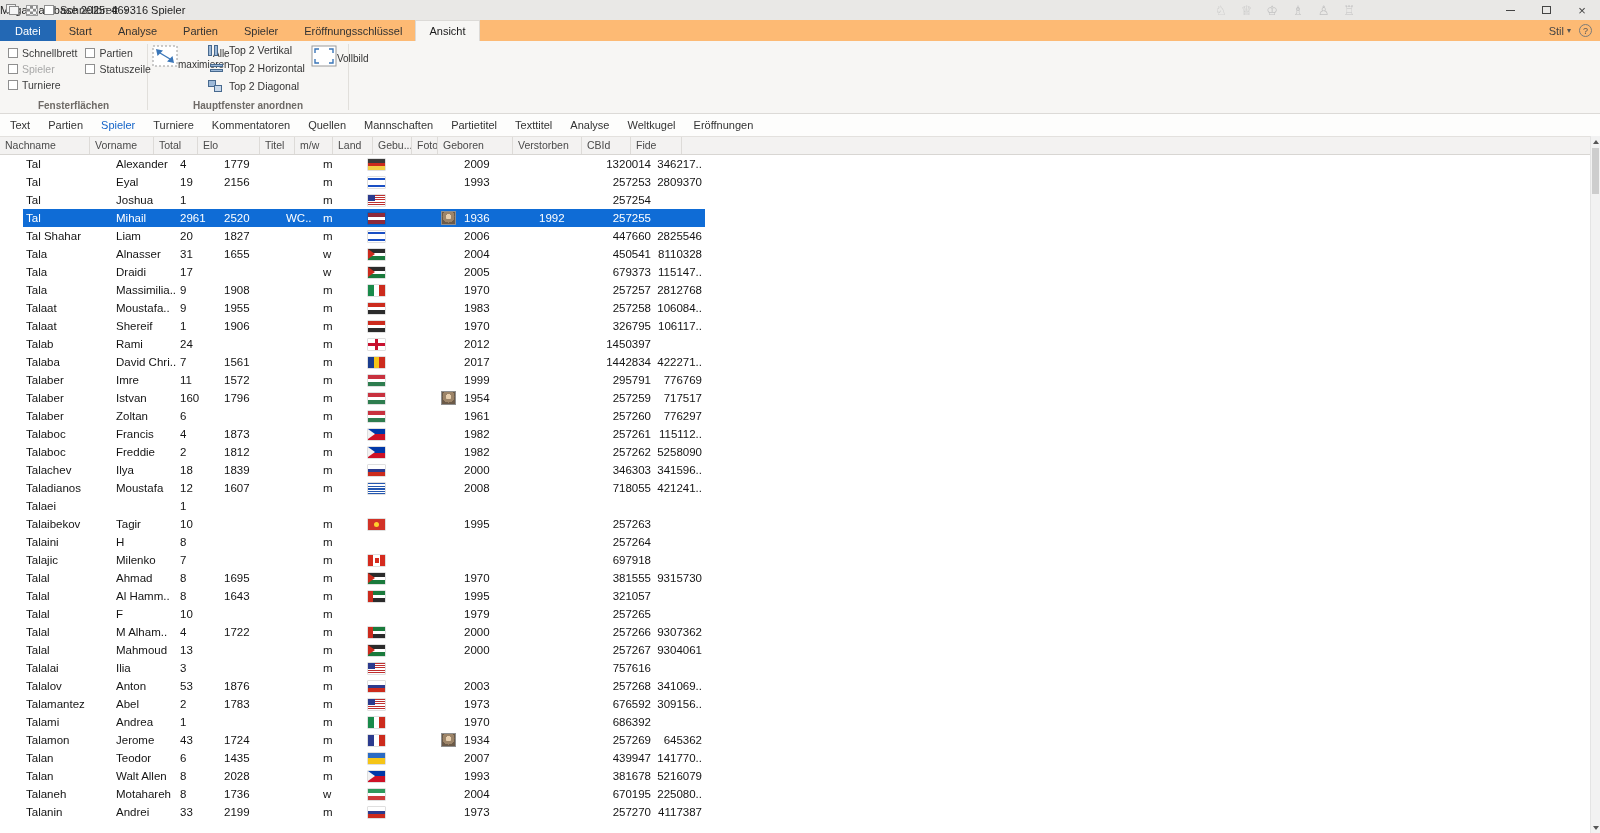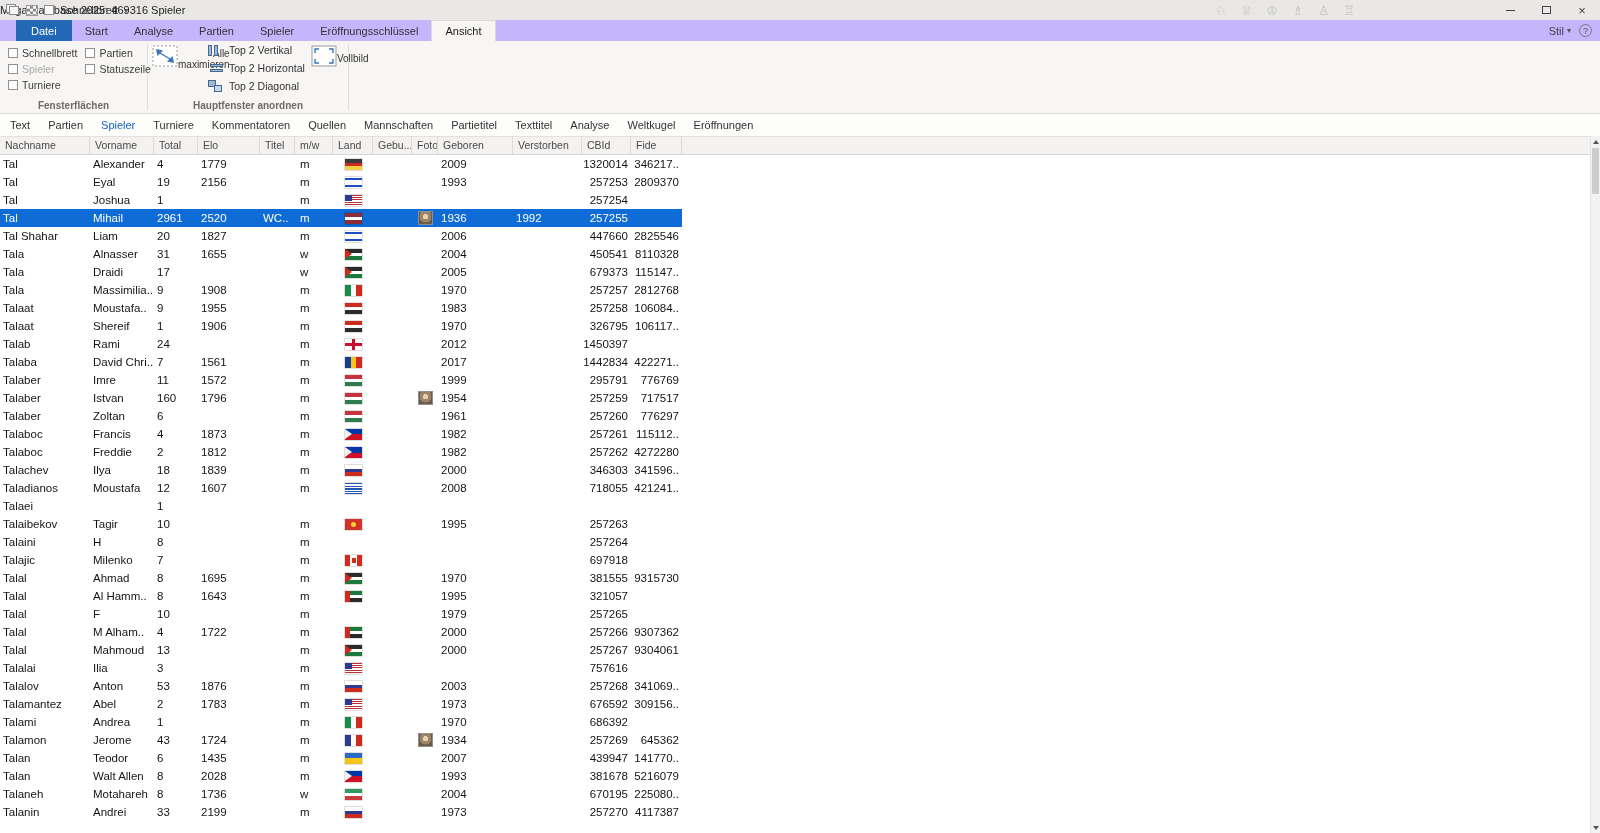--- a/index.html
+++ b/index.html
@@ -28,22 +28,22 @@
   .tb-fadeicons { position:absolute; left:1215px; top:0; height:20px; display:flex; align-items:center; gap:14px; z-index:2; }
   .tb-fadeicons span { font-family:"DejaVu Sans",sans-serif; font-size:13px; color:#c2c2c2; }
   .tb-controls { margin-left:auto; display:flex; z-index:3; }
   .winbtn { width:36px; height:20px; display:flex; align-items:center; justify-content:center; color:#444; }
   .s-min { width:9px; height:1px; background:#444; display:block; }
   .s-max { width:9px; height:8px; border:1px solid #444; display:block; }
   .s-close { font-size:13px; line-height:13px; }
 
   
   .ribbon-tabs {
-    height:21px; background:#c4b5fd; display:flex; align-items:stretch;
-    font-size:11px; position:relative; flex:none;padding-left:16px;
+    height:21px; background:#fdba74; display:flex; align-items:stretch;
+    font-size:11px; position:relative; flex:none;
   }
   .rtab { padding:0 13px; display:flex; align-items:center; color:#333; white-space:nowrap; }
   .rtab.file { background:#2368b4; color:#fff; padding:0 15px; }
   .rtab.active { background:#f7f6f4; border:1px solid #dcdad7; border-bottom:none; color:#1a1a1a; }
   .tabs-right { margin-left:auto; display:flex; align-items:center; gap:8px; padding-right:8px; color:#444; }
   .stil { display:flex; align-items:center; gap:3px; }
   .stil .chev { font-size:8px; color:#555; }
   .help-circle {
     width:13px; height:13px; border:1px solid #7a7a7a; border-radius:50%;
     display:flex; align-items:center; justify-content:center; font-size:9px; color:#555;
@@ -88,21 +88,21 @@
   .thead, .trow {
     display:grid;
     grid-template-columns:90px 64px 44px 62px 35px 38px 40px 39px 26px 75px 69px 49px 51px 1fr;
   }
   .thead { height:19px; background:#f3f2f1; border-top:1px solid #e3e1de; border-bottom:1px solid #d8d6d3; }
   .hcell {
     font-size:10.5px; color:#4a4a4a; line-height:17px; padding-left:5px;
     border-right:1px solid #dddbd8; overflow:hidden; white-space:nowrap;
   }
   .hcell.filler { border-right:none; }
-  .tbody { overflow:hidden; }
+  .tbody { overflow:hidden;margin-left:23px; }
   .trow { height:18px; line-height:18px; font-size:11.5px; color:#141414; }
   .tcell { overflow:hidden; white-space:nowrap; padding-left:3px; }
   .c-total, .c-elo { padding-left:3px; }
   .c-mw { padding-left:5px; }
   .c-cbid, .c-fide { text-align:right; padding-right:3px; padding-left:0; }
   .c-land, .c-foto { display:flex; align-items:center; justify-content:center; padding-left:0; }
   .trow.sel .tcell { background:#0f6cd6; color:#fff; }
   .trow.sel .tcell.c-filler { background:transparent; }
 
   .flag { width:17px; height:11px; display:inline-block; position:relative; box-shadow:0 0 0 0.5px rgba(0,0,0,0.25); flex:none; }
@@ -619,21 +619,21 @@
           <div class="tcell c-titel"></div>
           <div class="tcell c-mw">m</div>
           <div class="tcell c-land">
             <span class="flag flag-ph"></span>
           </div>
           <div class="tcell c-gebu"></div>
           <div class="tcell c-foto"></div>
           <div class="tcell c-geboren">1982</div>
           <div class="tcell c-verstorben"></div>
           <div class="tcell c-cbid">257262</div>
-          <div class="tcell c-fide">4272280</div>
+          <div class="tcell c-fide">5258090</div>
           <div class="tcell c-filler"></div>
         </div>
         <div class="trow">
           <div class="tcell c-nachname">Talachev</div>
           <div class="tcell c-vorname">Ilya</div>
           <div class="tcell c-total">18</div>
           <div class="tcell c-elo">1839</div>
           <div class="tcell c-titel"></div>
           <div class="tcell c-mw">m</div>
           <div class="tcell c-land">

